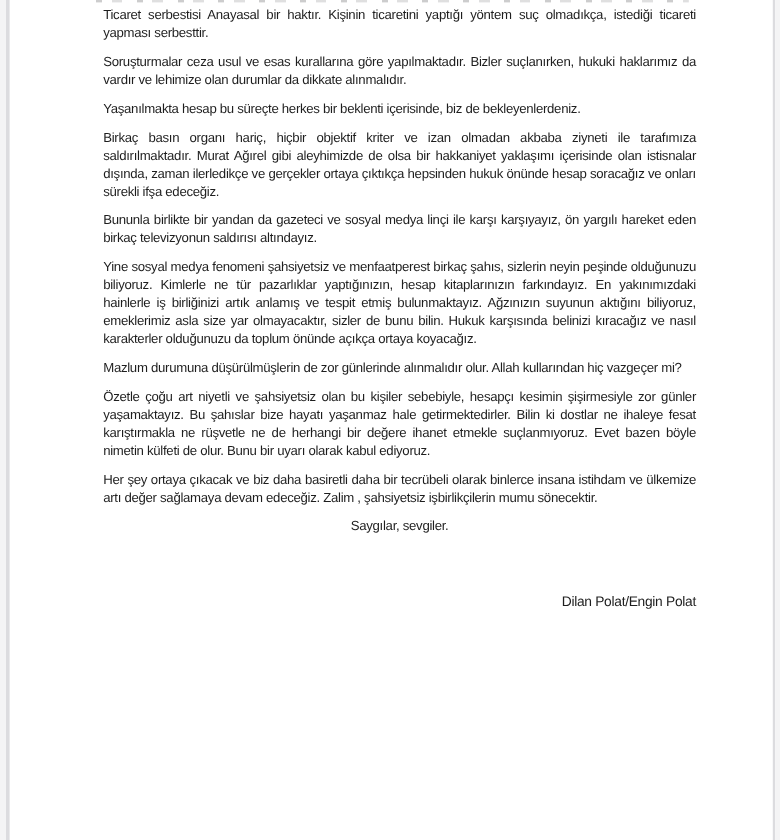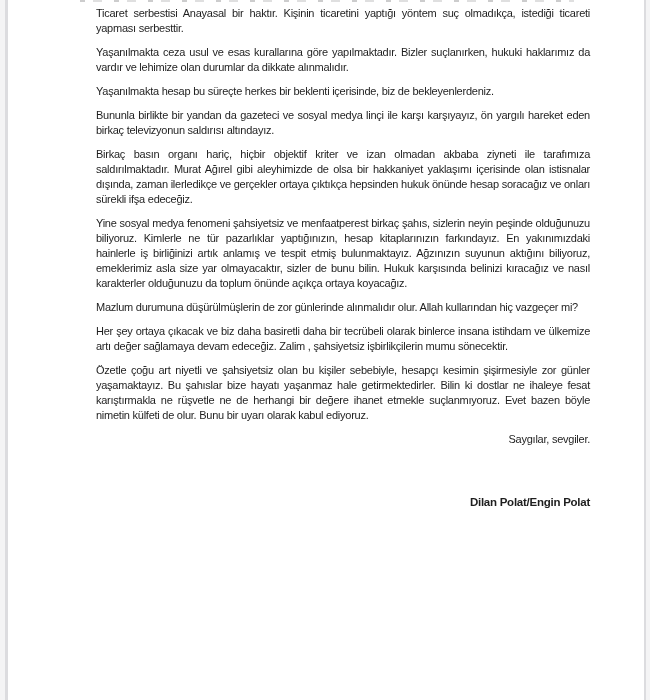--- a/index.html
+++ b/index.html
@@ -47,56 +47,56 @@
     background: repeating-linear-gradient(
       90deg,
       rgba(110,110,112,0.35) 0 5px,
       transparent 5px 13px,
       rgba(110,110,112,0.22) 13px 22px,
       transparent 22px 34px
     );
   }
   .letter {
     position: absolute;
-    left: 96px;
+    left: 86px;
     top: 6px;
     width: 494px;
     color: #1e1e1e;
     font-size: 11px;
     line-height: 15px;
     letter-spacing: -0.25px;
   }
   .letter p {
     margin: 0 0 9px 0;
     text-align: justify;
   }
   .letter p.closing {
-    text-align: right;
+    text-align: center;
   }
   .signature {
     margin-top: 48px;
     text-align: right;
-    font-weight: 700;
+    font-weight: 400;
     font-size: 11.5px;
   }
 </style>
 </head>
 <body>
 
 <div class="edge-left-outer"></div>
 <div class="edge-left"></div>
 <div class="edge-right"></div>
 <div class="edge-right-outer"></div>
 <div class="top-remnant"></div>
 
 <div class="letter">
   <p>Ticaret serbestisi Anayasal bir haktır. Kişinin ticaretini yaptığı yöntem suç olmadıkça, istediği ticareti yapması serbesttir.</p>
-  <p>Yaşanılmakta ceza usul ve esas kurallarına göre yapılmaktadır. Bizler suçlanırken, hukuki haklarımız da vardır ve lehimize olan durumlar da dikkate alınmalıdır.</p>
+  <p>Soruşturmalar ceza usul ve esas kurallarına göre yapılmaktadır. Bizler suçlanırken, hukuki haklarımız da vardır ve lehimize olan durumlar da dikkate alınmalıdır.</p>
   <p>Yaşanılmakta hesap bu süreçte herkes bir beklenti içerisinde, biz de bekleyenlerdeniz.</p>
+  <p>Birkaç basın organı hariç, hiçbir objektif kriter ve izan olmadan akbaba ziyneti ile tarafımıza saldırılmaktadır. Murat Ağırel gibi aleyhimizde de olsa bir hakkaniyet yaklaşımı içerisinde olan istisnalar dışında, zaman ilerledikçe ve gerçekler ortaya çıktıkça hepsinden hukuk önünde hesap soracağız ve onları sürekli ifşa edeceğiz.</p>
   <p>Bununla birlikte bir yandan da gazeteci ve sosyal medya linçi ile karşı karşıyayız, ön yargılı hareket eden birkaç televizyonun saldırısı altındayız.</p>
-  <p>Birkaç basın organı hariç, hiçbir objektif kriter ve izan olmadan akbaba ziyneti ile tarafımıza saldırılmaktadır. Murat Ağırel gibi aleyhimizde de olsa bir hakkaniyet yaklaşımı içerisinde olan istisnalar dışında, zaman ilerledikçe ve gerçekler ortaya çıktıkça hepsinden hukuk önünde hesap soracağız ve onları sürekli ifşa edeceğiz.</p>
   <p>Yine sosyal medya fenomeni şahsiyetsiz ve menfaatperest birkaç şahıs, sizlerin neyin peşinde olduğunuzu biliyoruz. Kimlerle ne tür pazarlıklar yaptığınızın, hesap kitaplarınızın farkındayız. En yakınımızdaki hainlerle iş birliğinizi artık anlamış ve tespit etmiş bulunmaktayız. Ağzınızın suyunun aktığını biliyoruz, emeklerimiz asla size yar olmayacaktır, sizler de bunu bilin. Hukuk karşısında belinizi kıracağız ve nasıl karakterler olduğunuzu da toplum önünde açıkça ortaya koyacağız.</p>
   <p>Mazlum durumuna düşürülmüşlerin de zor günlerinde alınmalıdır olur. Allah kullarından hiç vazgeçer mi?</p>
+  <p>Özetle çoğu art niyetli ve şahsiyetsiz olan bu kişiler sebebiyle, hesapçı kesimin şişirmesiyle zor günler yaşamaktayız. Bu şahıslar bize hayatı yaşanmaz hale getirmektedirler. Bilin ki dostlar ne ihaleye fesat karıştırmakla ne rüşvetle ne de herhangi bir değere ihanet etmekle suçlanmıyoruz. Evet bazen böyle nimetin külfeti de olur. Bunu bir uyarı olarak kabul ediyoruz.</p>
   <p>Her şey ortaya çıkacak ve biz daha basiretli daha bir tecrübeli olarak binlerce insana istihdam ve ülkemize artı değer sağlamaya devam edeceğiz. Zalim , şahsiyetsiz işbirlikçilerin mumu sönecektir.</p>
-  <p>Özetle çoğu art niyetli ve şahsiyetsiz olan bu kişiler sebebiyle, hesapçı kesimin şişirmesiyle zor günler yaşamaktayız. Bu şahıslar bize hayatı yaşanmaz hale getirmektedirler. Bilin ki dostlar ne ihaleye fesat karıştırmakla ne rüşvetle ne de herhangi bir değere ihanet etmekle suçlanmıyoruz. Evet bazen böyle nimetin külfeti de olur. Bunu bir uyarı olarak kabul ediyoruz.</p>
   <p class="closing">Saygılar, sevgiler.</p>
   <div class="signature">Dilan Polat/Engin Polat</div>
 </div>
 
 </body></html>

